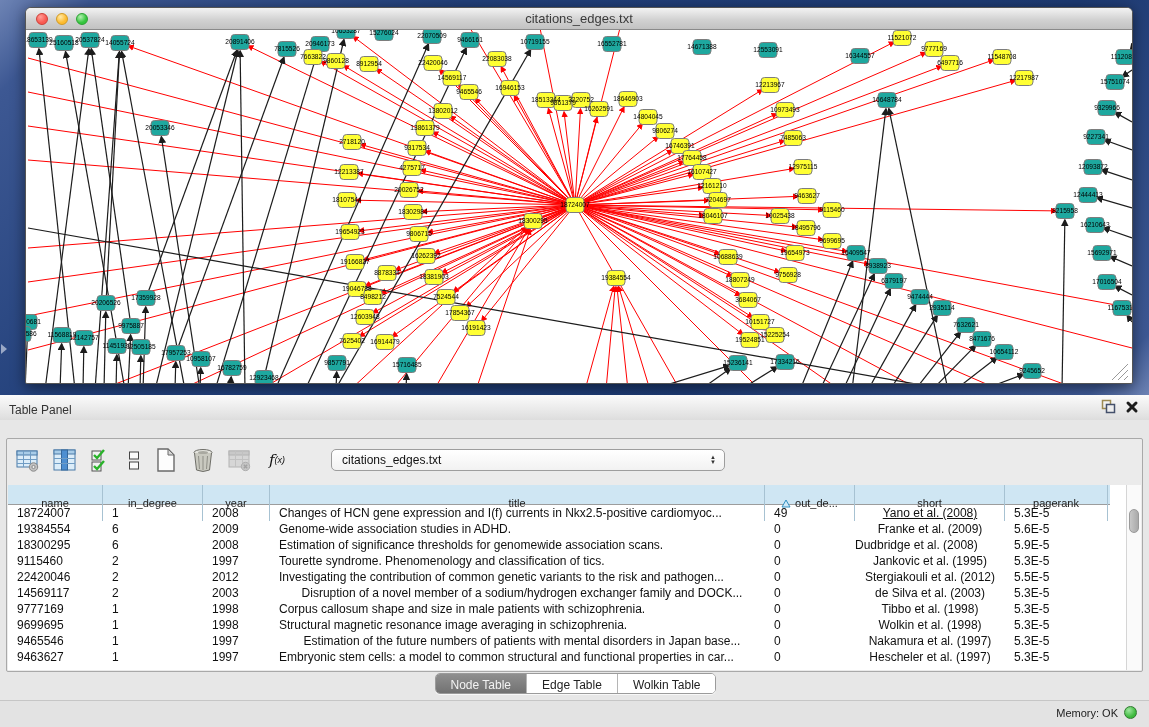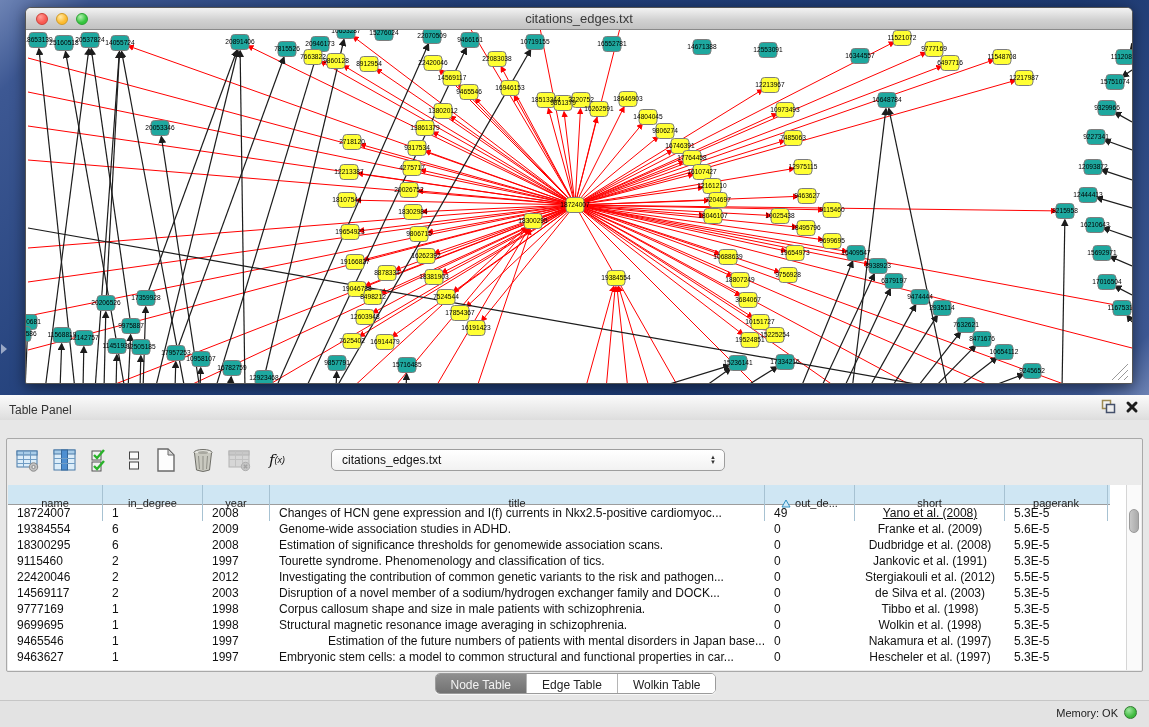--- a/index.html
+++ b/index.html
@@ -673,46 +673,46 @@
               <div class="td" style="width: 90px; text-align: left; padding-left: 9px;">0</div>
               <div class="td" style="width: 150px; text-align: center; padding-left: 0px;">Franke et al. (2009)</div>
               <div class="td" style="width: 103px; text-align: left; padding-left: 9px;">5.6E-5</div>
             </div>
             <div class="tr">
               <div class="td" style="width: 95px; text-align: left; padding-left: 9px;">18300295</div>
               <div class="td" style="width: 100px; text-align: left; padding-left: 9px;">6</div>
               <div class="td" style="width: 67px; text-align: left; padding-left: 9px;">2008</div>
               <div class="td" style="width: 495px; text-align: left; padding-left: 9px;">Estimation of significance thresholds for genomewide association scans.</div>
               <div class="td" style="width: 90px; text-align: left; padding-left: 9px;">0</div>
-              <div class="td" style="width: 150px; text-align: center; padding-left: 0px;">Dudbridge et al. (2008)</div>
+              <div class="td" style="width: 150px; padding-left: 0px;">Dudbridge et al. (2008)</div>
               <div class="td" style="width: 103px; text-align: left; padding-left: 9px;">5.9E-5</div>
             </div>
             <div class="tr">
               <div class="td" style="width: 95px; text-align: left; padding-left: 9px;">9115460</div>
               <div class="td" style="width: 100px; text-align: left; padding-left: 9px;">2</div>
               <div class="td" style="width: 67px; text-align: left; padding-left: 9px;">1997</div>
               <div class="td" style="width: 495px; text-align: left; padding-left: 9px;">Tourette syndrome. Phenomenology and classification of tics.</div>
               <div class="td" style="width: 90px; text-align: left; padding-left: 9px;">0</div>
-              <div class="td" style="width: 150px; text-align: center; padding-left: 0px;">Jankovic et al. (1991)</div>
+              <div class="td" style="width: 150px; text-align: center; padding-left: 0px;">Jankovic et al. (1995)</div>
               <div class="td" style="width: 103px; text-align: left; padding-left: 9px;">5.3E-5</div>
             </div>
             <div class="tr">
               <div class="td" style="width: 95px; text-align: left; padding-left: 9px;">22420046</div>
               <div class="td" style="width: 100px; text-align: left; padding-left: 9px;">2</div>
               <div class="td" style="width: 67px; text-align: left; padding-left: 9px;">2012</div>
               <div class="td" style="width: 495px; text-align: left; padding-left: 9px;">Investigating the contribution of common genetic variants to the risk and pathogen...</div>
               <div class="td" style="width: 90px; text-align: left; padding-left: 9px;">0</div>
               <div class="td" style="width: 150px; text-align: center; padding-left: 0px;">Stergiakouli et al. (2012)</div>
               <div class="td" style="width: 103px; text-align: left; padding-left: 9px;">5.5E-5</div>
             </div>
             <div class="tr">
               <div class="td" style="width: 95px; text-align: left; padding-left: 9px;">14569117</div>
               <div class="td" style="width: 100px; text-align: left; padding-left: 9px;">2</div>
               <div class="td" style="width: 67px; text-align: left; padding-left: 9px;">2003</div>
-              <div class="td" style="width: 495px; text-align: left; padding-left: 9px;">Disruption of a novel member of a sodium/hydrogen exchanger family and DOCK...</div>
+              <div class="td" style="width: 495px; text-align: center; padding-left: 9px;">Disruption of a novel member of a sodium/hydrogen exchanger family and DOCK...</div>
               <div class="td" style="width: 90px; text-align: left; padding-left: 9px;">0</div>
               <div class="td" style="width: 150px; text-align: center; padding-left: 0px;">de Silva et al. (2003)</div>
               <div class="td" style="width: 103px; text-align: left; padding-left: 9px;">5.3E-5</div>
             </div>
             <div class="tr">
               <div class="td" style="width: 95px; text-align: left; padding-left: 9px;">9777169</div>
               <div class="td" style="width: 100px; text-align: left; padding-left: 9px;">1</div>
               <div class="td" style="width: 67px; text-align: left; padding-left: 9px;">1998</div>
               <div class="td" style="width: 495px; text-align: left; padding-left: 9px;">Corpus callosum shape and size in male patients with schizophrenia.</div>
               <div class="td" style="width: 90px; text-align: left; padding-left: 9px;">0</div>
@@ -725,21 +725,21 @@
               <div class="td" style="width: 67px; text-align: left; padding-left: 9px;">1998</div>
               <div class="td" style="width: 495px; text-align: left; padding-left: 9px;">Structural magnetic resonance image averaging in schizophrenia.</div>
               <div class="td" style="width: 90px; text-align: left; padding-left: 9px;">0</div>
               <div class="td" style="width: 150px; text-align: center; padding-left: 0px;">Wolkin et al. (1998)</div>
               <div class="td" style="width: 103px; text-align: left; padding-left: 9px;">5.3E-5</div>
             </div>
             <div class="tr">
               <div class="td" style="width: 95px; text-align: left; padding-left: 9px;">9465546</div>
               <div class="td" style="width: 100px; text-align: left; padding-left: 9px;">1</div>
               <div class="td" style="width: 67px; text-align: left; padding-left: 9px;">1997</div>
-              <div class="td" style="width: 495px; text-align: right; padding-left: 9px;">Estimation of the future numbers of patients with mental disorders in Japan base...</div>
+              <div class="td" style="width: 495px; text-align: center; padding-left: 9px;">Estimation of the future numbers of patients with mental disorders in Japan base...</div>
               <div class="td" style="width: 90px; text-align: left; padding-left: 9px;">0</div>
               <div class="td" style="width: 150px; text-align: center; padding-left: 0px;">Nakamura et al. (1997)</div>
               <div class="td" style="width: 103px; text-align: left; padding-left: 9px;">5.3E-5</div>
             </div>
             <div class="tr">
               <div class="td" style="width: 95px; text-align: left; padding-left: 9px;">9463627</div>
               <div class="td" style="width: 100px; text-align: left; padding-left: 9px;">1</div>
               <div class="td" style="width: 67px; text-align: left; padding-left: 9px;">1997</div>
               <div class="td" style="width: 495px; text-align: left; padding-left: 9px;">Embryonic stem cells: a model to common structural and functional properties in car...</div>
               <div class="td" style="width: 90px; text-align: left; padding-left: 9px;">0</div>

